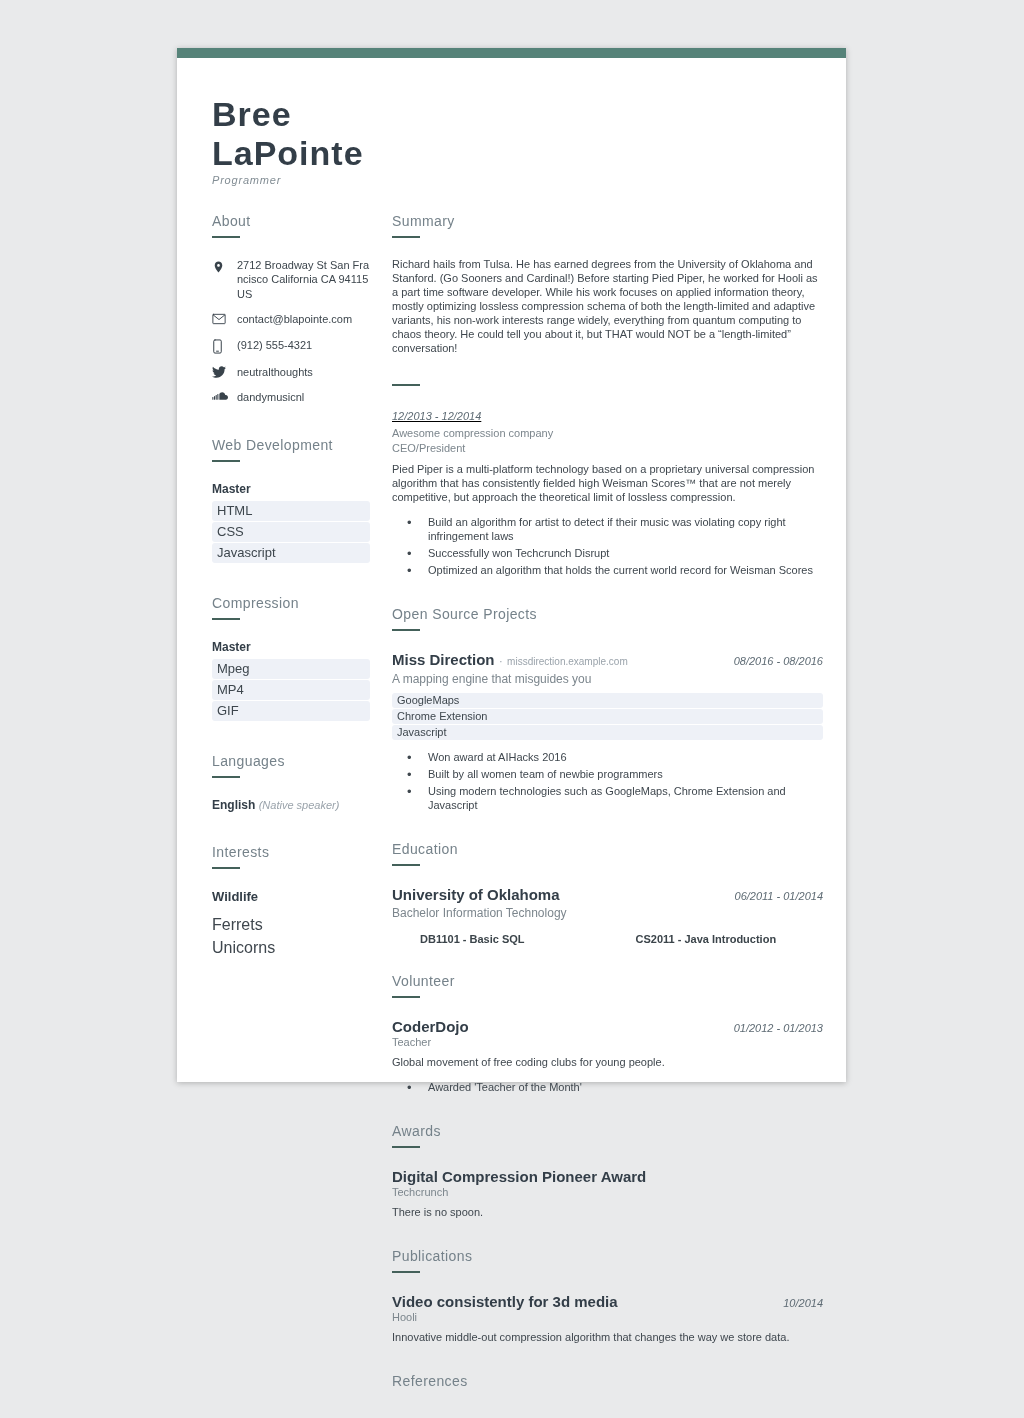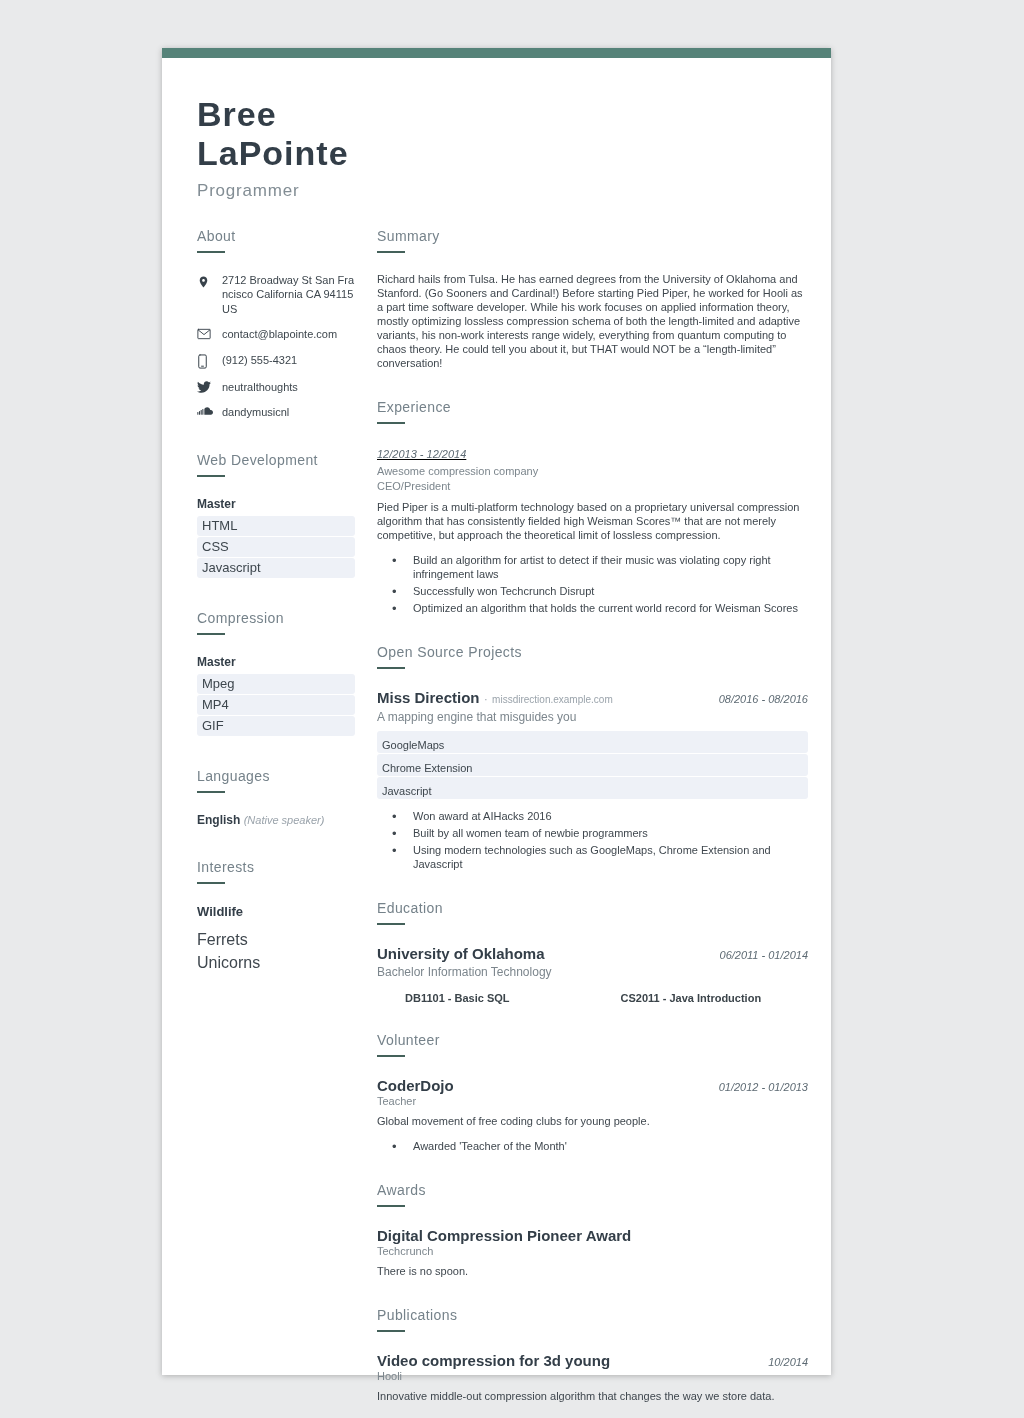--- a/index.html
+++ b/index.html
@@ -4,34 +4,34 @@
 <style>
   html,body{margin:0;padding:0;}
   body{
     width:1024px;height:1418px;
     background:#e9eaeb;
     font-family:"Liberation Sans", sans-serif;
     position:relative;
     -webkit-font-smoothing:antialiased;
   }
   .sheet{
-    position:absolute;left:162px;top:48px;
-    width:669px;height:1327px;
+    position:absolute;left:177px;top:48px;
+    width:669px;height:1034px;
     background:#ffffff;
     box-shadow:0 1px 6px rgba(0,0,0,0.25);
     box-sizing:border-box;
   }
   .topbar{height:10px;background:#568379;}
   .inner{padding:37px 23px 0 35px;}
   .name{
     width:220px;
     font-size:34px;font-weight:700;color:#333e48;
     line-height:1.16;letter-spacing:1px;
   }
-  .job-title{color:#828d94;font-size:17px;letter-spacing:0.8px;margin-top:7px;}
+  .job-title{color:#828d94;font-size:11px;letter-spacing:0.8px;font-style:italic;}
   .columns{display:flex;margin-top:27px;}
   .col-side{width:158px;flex:none;}
   .col-main{margin-left:22px;width:431px;flex:none;}
 
   .sec-head{margin-bottom:20px;}
   .sec-title{color:#75828a;font-size:14px;letter-spacing:0.4px;}
   .sec-line{width:28px;height:2px;background:#44615a;margin-top:7px;}
 
   
   .about-item{display:flex;margin-bottom:11px;align-items:flex-start;}
@@ -56,21 +56,21 @@
   .date-line{text-align:left;margin-bottom:2px;text-decoration:underline;}
   .entry-head{display:flex;justify-content:space-between;align-items:baseline;}
   .entry-title{font-size:15px;font-weight:700;color:#333e48;}
   .entry-sub{font-size:11px;color:#7c868d;line-height:1.35;}
   .muted-url{font-size:10px;color:#9aa3ab;}
   .sep-dot{color:#9aa3ab;font-size:11px;}
   ul.bullets{margin:11px 0 0 0;padding:0 0 0 36px;list-style:none;}
   ul.bullets li{position:relative;font-size:11px;color:#3f474e;line-height:1.27;margin-bottom:3px;}
   ul.bullets li::before{content:"\2022";position:absolute;left:-21px;top:-1px;font-size:13px;color:#3f474e;}
   .tags{margin-top:6px;}
-  .tag-bar{background:#eef1f7;color:#3d464d;font-size:11px;padding:8px 5px 2px 5px;margin-bottom:1px;border-radius:3px;}
+  .tag-bar{background:#eef1f7;color:#3d464d;font-size:11px;padding:1px 5px 2px 5px;margin-bottom:1px;border-radius:3px;}
   .courses{display:flex;margin-top:12px;}
   .course-cell{width:50%;box-sizing:border-box;padding-left:28px;font-size:11px;font-weight:600;color:#3b444a;}
   .icon-svg{fill:#39434b;stroke:none;}
   .icon-stroke{fill:none;stroke:#39434b;stroke-width:1.6;stroke-linecap:round;stroke-linejoin:round;}
 </style>
 </head>
 <body>
 
 <div class="sheet">
   <div class="topbar"></div>
@@ -192,21 +192,20 @@
         <div class="main-section">
           <div class="sec-head">
             <div class="sec-title">Summary</div>
             <div class="sec-line"></div>
           </div>
           <div class="body-text">Richard hails from Tulsa. He has earned degrees from the University of Oklahoma and Stanford. (Go Sooners and Cardinal!) Before starting Pied Piper, he worked for Hooli as a part time software developer. While his work focuses on applied information theory, mostly optimizing lossless compression schema of both the length-limited and adaptive variants, his non-work interests range widely, everything from quantum computing to chaos theory. He could tell you about it, but THAT would NOT be a “length-limited” conversation!</div>
         </div>
 
         <div class="main-section">
           <div class="sec-head">
-            <div class="sec-title">Experience</div>
             <div class="sec-line"></div>
           </div>
           <div class="date-line"><span class="date">12/2013 - 12/2014</span></div>
           <div class="entry-sub">Awesome compression company</div>
           <div class="entry-sub">CEO/President</div>
           <div class="body-text" style="margin-top:8px;">Pied Piper is a multi-platform technology based on a proprietary universal compression algorithm that has consistently fielded high Weisman Scores™ that are not merely competitive, but approach the theoretical limit of lossless compression.</div>
           <ul class="bullets">
             <li>Build an algorithm for artist to detect if their music was violating copy right infringement laws</li>
             <li>Successfully won Techcrunch Disrupt</li>
             <li>Optimized an algorithm that holds the current world record for Weisman Scores</li>
@@ -280,21 +279,21 @@
           <div class="entry-sub">Techcrunch</div>
           <div class="body-text" style="margin-top:6px;">There is no spoon.</div>
         </div>
 
         <div class="main-section">
           <div class="sec-head">
             <div class="sec-title">Publications</div>
             <div class="sec-line"></div>
           </div>
           <div class="entry-head">
-            <span class="entry-title">Video compression for 3d young</span>
+            <span class="entry-title">Video consistently for 3d media</span>
             <span class="date">10/2014</span>
           </div>
           <div class="entry-sub">Hooli</div>
           <div class="body-text" style="margin-top:6px;">Innovative middle-out compression algorithm that changes the way we store data.</div>
         </div>
 
         <div class="main-section">
           <div class="sec-head">
             <div class="sec-title">References</div>
 

